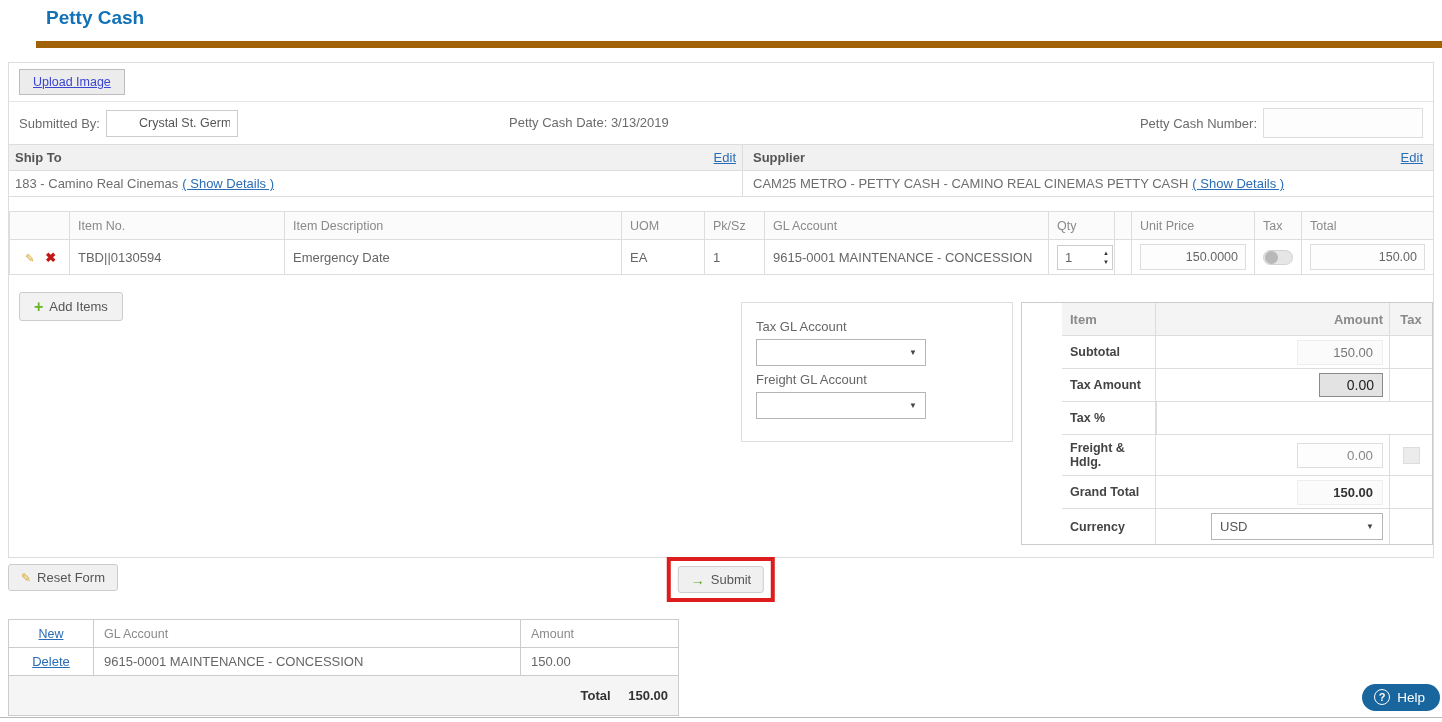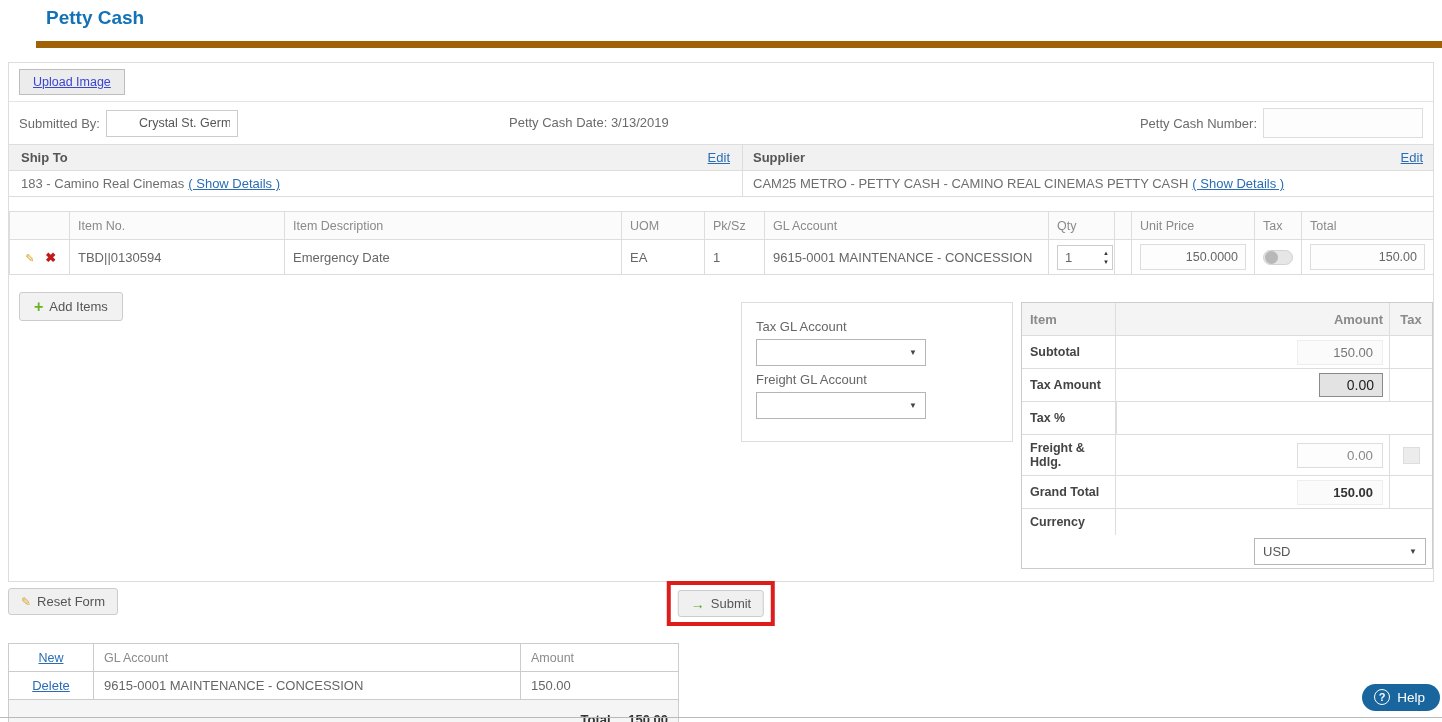--- a/index.html
+++ b/index.html
@@ -21,21 +21,21 @@
   .meta-label { color:#6b6b6b; margin-right:6px; white-space:nowrap; }
   .text-input { border:1px solid #ccc; background:#fff; color:#555; padding:4px 7px; font-size:12.5px;
     font-family:"Liberation Sans",sans-serif; }
   .submitted-input { width:132px; height:27px;padding-left:32px; }
   .date-text { position:absolute; left:500px; top:13px; color:#6b6b6b; }
   .meta-right { margin-left:auto; display:flex; align-items:center; }
   .number-input { width:160px; height:30px; background:#fdfdfd; border:1px solid #ddd; }
 
   .ss-band { display:flex; background:#f1f1f1; border-top:1px solid #ddd; border-bottom:1px solid #ddd; }
   .ss-vals { display:flex; border-bottom:1px solid #ddd; background:#fff; }
-  .ss-left { width:734px; border-right:1px solid #ddd; display:flex; align-items:flex-end; padding:5px 12px; }
+  .ss-left { width:734px; border-right:1px solid #ddd; display:flex; align-items:flex-end; padding:5px 6px; }
   .ss-right { flex:1; display:flex; align-items:center; padding:5px 10px; }
   .ss-head { font-weight:bold; color:#555; }
   .edit-link { margin-left:auto; color:#2a6db5; text-decoration:underline; cursor:pointer; }
   a.plain-link, .show-details { color:#2a6db5; text-decoration:underline; cursor:pointer; white-space:nowrap; }
   .ss-val { color:#6e6e6e; margin-right:4px; white-space:nowrap; }
 
   
   table.items { width:1424px; border-collapse:collapse; margin-top:14px; table-layout:fixed; }
   table.items th, table.items td { border:1px solid #ddd; padding:4px 8px; height:28px; }
   table.items th { background:#fbfbfb; color:#8a8a8a; font-weight:normal; text-align:left; font-size:12.5px; }
@@ -59,23 +59,23 @@
     border-radius:3px; padding:6px 14px; color:#555; cursor:pointer; }
   .plus-glyph { color:#67b321; font-weight:900; font-size:16px; line-height:12px; }
   .gl-panel { width:272px; margin:10px 8px 0 auto; border:1px solid #ddd; padding:12px 14px 16px; }
   .gl-panel .lbl { color:#666; margin:4px 0 5px; }
   .select-box { display:flex; align-items:center; border:1px solid #b5b5b5; background:#fff; height:27px;
     padding:0 8px; color:#555; cursor:pointer; }
   .select-box .caret { margin-left:auto; font-size:8px; color:#444; }
   .gl-panel .select-box { width:170px; margin-bottom:6px; }
 
   
-  .sum-table { width:412px; border:1px solid #ccc; margin-top:10px; }
+  .sum-table { width:412px; border:1px solid #ccc; margin-top:10px;padding-left:40px; }
   .sum-row { display:flex; align-items:center; border-bottom:1px solid #ddd; min-height:33px; }
-  .sum-row:last-child { border-bottom:none;flex-direction:column; }
+  .sum-row:last-child { border-bottom:none; }
   .sum-row .c1 { width:94px; padding:6px 8px; border-right:1px solid #ddd; align-self:stretch; display:flex; align-items:center; }
   .sum-row .c2 { flex:1; display:flex; justify-content:flex-end; align-items:center; padding:3px 6px; align-self:stretch; }
   .sum-row .c3 { width:43px; border-left:1px solid #ddd; align-self:stretch; display:flex; align-items:center; justify-content:center; }
   .sum-head { background:#f4f4f4; color:#8a8a8a; font-weight:bold; }
   .sum-head .c2 { font-weight:bold; }
   .sum-label { font-weight:bold; color:#444; font-size:12.5px; }
   .chip { border:1px solid #eee; background:#fbfbfb; color:#777; text-align:right; padding:4px 9px; width:86px; }
   .chip.bold { color:#333; font-weight:bold; }
   .inp-gray { background:#e3e3e3; border:1px solid #8a8a8a; color:#222; font-size:14px; text-align:right; padding:3px 8px; width:64px; }
   .inp-white { background:#fff; border:1px solid #666; color:#222; font-size:14px; text-align:right; padding:3px 8px; width:64px; }

